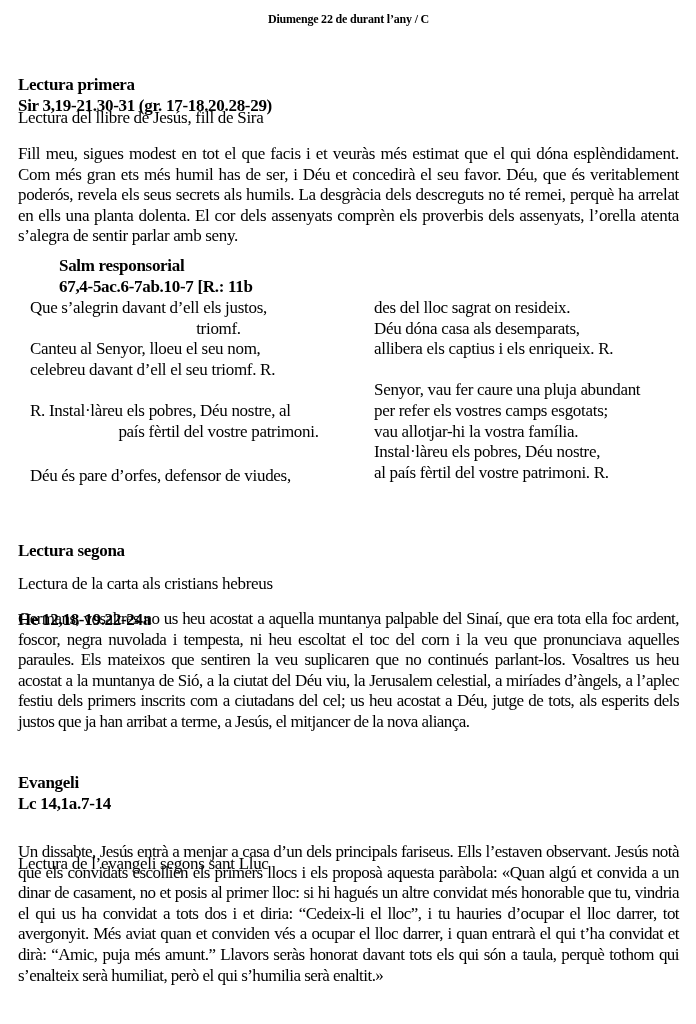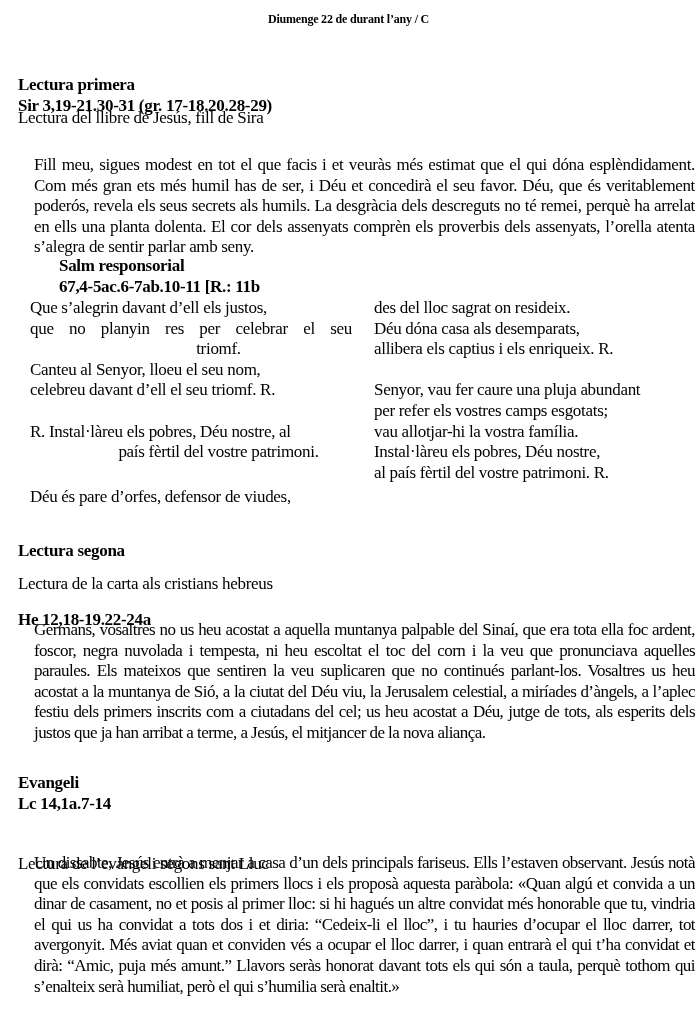--- a/index.html
+++ b/index.html
@@ -18,24 +18,23 @@
     letter-spacing: -0.2px;
   }
   .section-head {
     position: absolute; left: 0; width: 661px;
     display: flex; justify-content: space-between; align-items: baseline; flex-direction: column;
   }
   .section-head .label { font-weight: bold; letter-spacing: -0.3px; }
   .section-head .ref { letter-spacing: -0.3px; font-weight: bold; }
   .intro { position: absolute; left: 0; width: 661px; letter-spacing: -0.3px; }
   .para {
-    position: absolute; left: 16px; width: 661px;
+    position: absolute; left: 0; width: 661px;
     text-align: justify; text-align-last: left;
     letter-spacing: -0.35px;
-    margin-top: 11px;
   }
   .para.tight { letter-spacing: -0.55px; }
   .psalm-col { position: absolute; width: 325px; }
   .psalm-col .line { white-space: nowrap; letter-spacing: -0.3px; }
   .psalm-col .line.justified { text-align: justify; text-align-last: justify; white-space: normal; width: 322px; }
   .psalm-col .line.indent { padding-left: 52px; text-align: center; }
   .psalm-col .blank { height: 20.6px; }
 </style>
 </head>
 <body>
@@ -46,26 +45,25 @@
 
   <div class="section-head" style="top:75px;">
     <span class="label">Lectura primera</span>
     <span class="ref">Sir 3,19-21.30-31 (gr. 17-18.20.28-29)</span>
   </div>
   <div class="intro" style="top:108px;">Lectura del llibre de Jesús, fill de Sira</div>
   <div class="para" style="top:144px;">Fill meu, sigues modest en tot el que facis i et veuràs més estimat que el qui dóna esplèndidament. Com més gran ets més humil has de ser, i Déu et concedirà el seu favor. Déu, que és veritablement poderós, revela els seus secrets als humils. La desgràcia dels descreguts no té remei, perquè ha arrelat en ells una planta dolenta. El cor dels assenyats comprèn els proverbis dels assenyats, l’orella atenta s’alegra de sentir parlar amb seny.</div>
 
   <div class="section-head" style="top:256px;margin-left:41px;">
     <span class="label">Salm responsorial</span>
-    <span class="ref">67,4-5ac.6-7ab.10-11 [R.: 11b</span>
+    <span class="ref">67,4-5ac.6-7ab.10-7 [R.: 11b</span>
   </div>
 
   <div class="psalm-col" style="left:12px; top:298px;">
     <div class="line">Que s’alegrin davant d’ell els justos,</div>
-    <div class="line justified">que no planyin res per celebrar el seu</div>
     <div class="line indent">triomf.</div>
     <div class="line">Canteu al Senyor, lloeu el seu nom,</div>
     <div class="line">celebreu davant d’ell el seu triomf. R.</div>
     <div class="blank"></div>
     <div class="line">R. Instal·làreu els pobres, Déu nostre, al</div>
     <div class="line indent">país fèrtil del vostre patrimoni.</div>
     <div class="blank" style="height:24px;"></div>
     <div class="line">Déu és pare d’orfes, defensor de viudes,</div>
   </div>
 

